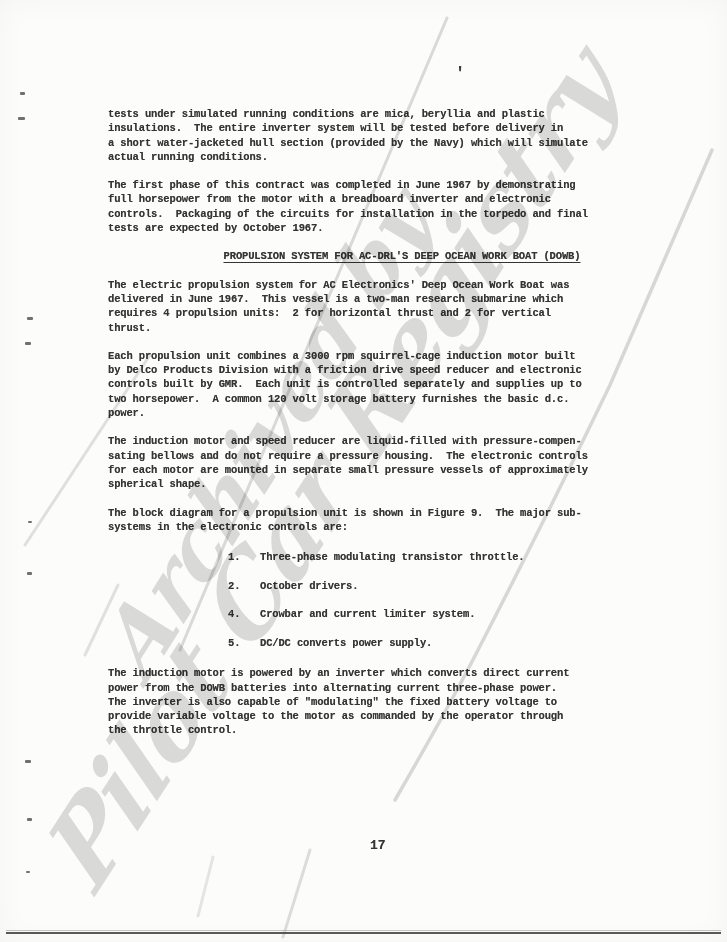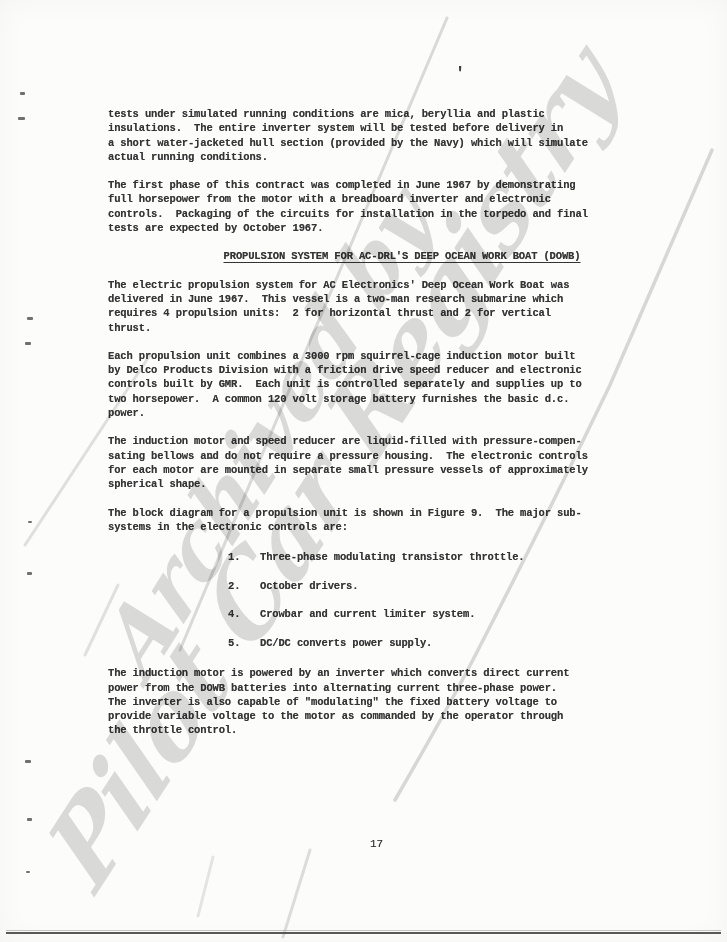--- a/index.html
+++ b/index.html
@@ -20,21 +20,21 @@
   .heading{
     margin:52px 0 30px;text-align:center;white-space:pre;
     transform:translateX(34px);
     text-decoration:underline;text-underline-offset:3px;
   }
   .list{margin:16px 0 16px;}
   .li{margin:0 0 14.3px;white-space:pre;}
   .li .num{display:inline-block;margin-left:120px;width:32px;}
   .pagenum{
     position:absolute;left:370px;top:838px;z-index:2;
-    color:#343434;font-size:11px;font-weight:normal;
+    color:#343434;font-size:13px;font-weight:bold;
     text-shadow:0 0 0.5px rgba(45,45,45,0.55);
   }
   
   .watermark{
     position:absolute;z-index:3;white-space:nowrap;
     font-family:"DejaVu Serif","Liberation Serif",serif;
     font-style:italic;font-weight:bold;color:#c6c6c6;
     mix-blend-mode:multiply;opacity:0.62;pointer-events:none;
     letter-spacing:-2px;
   }

